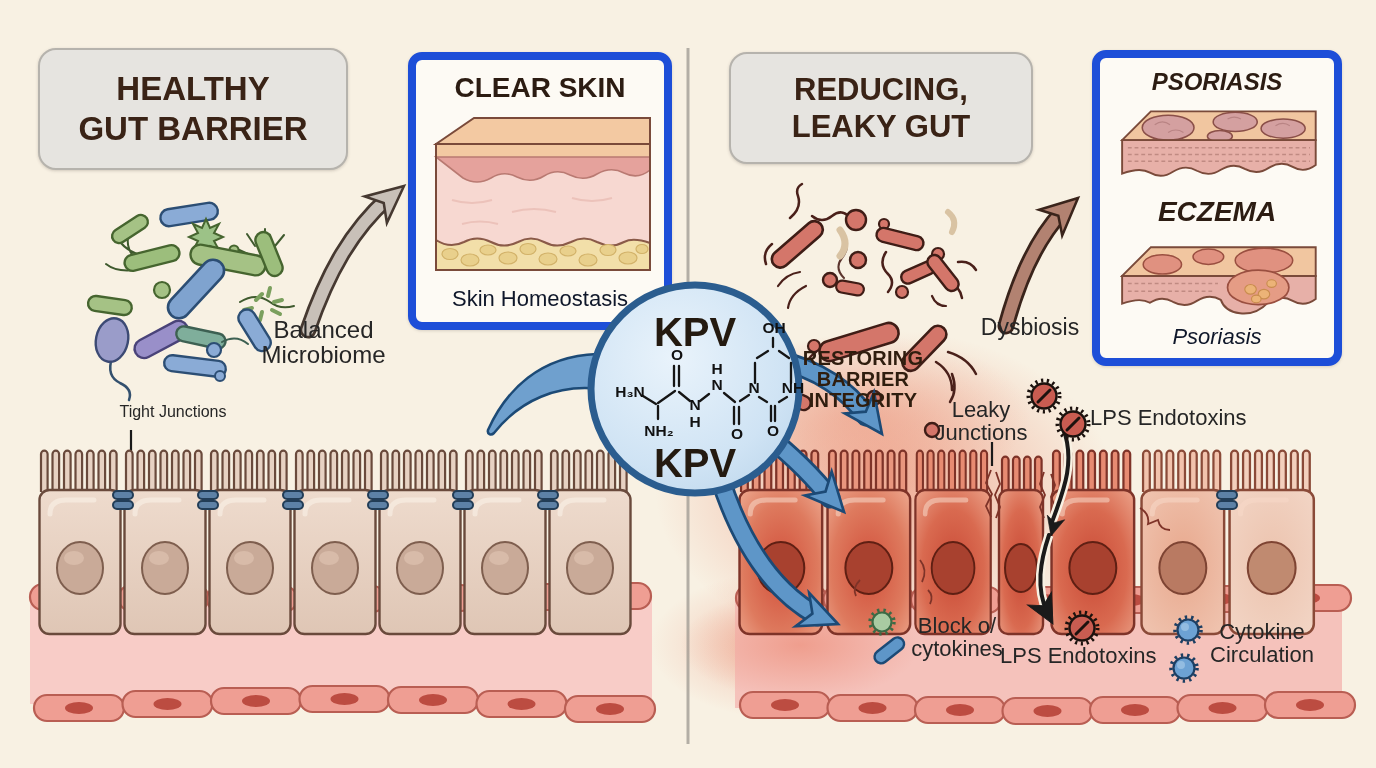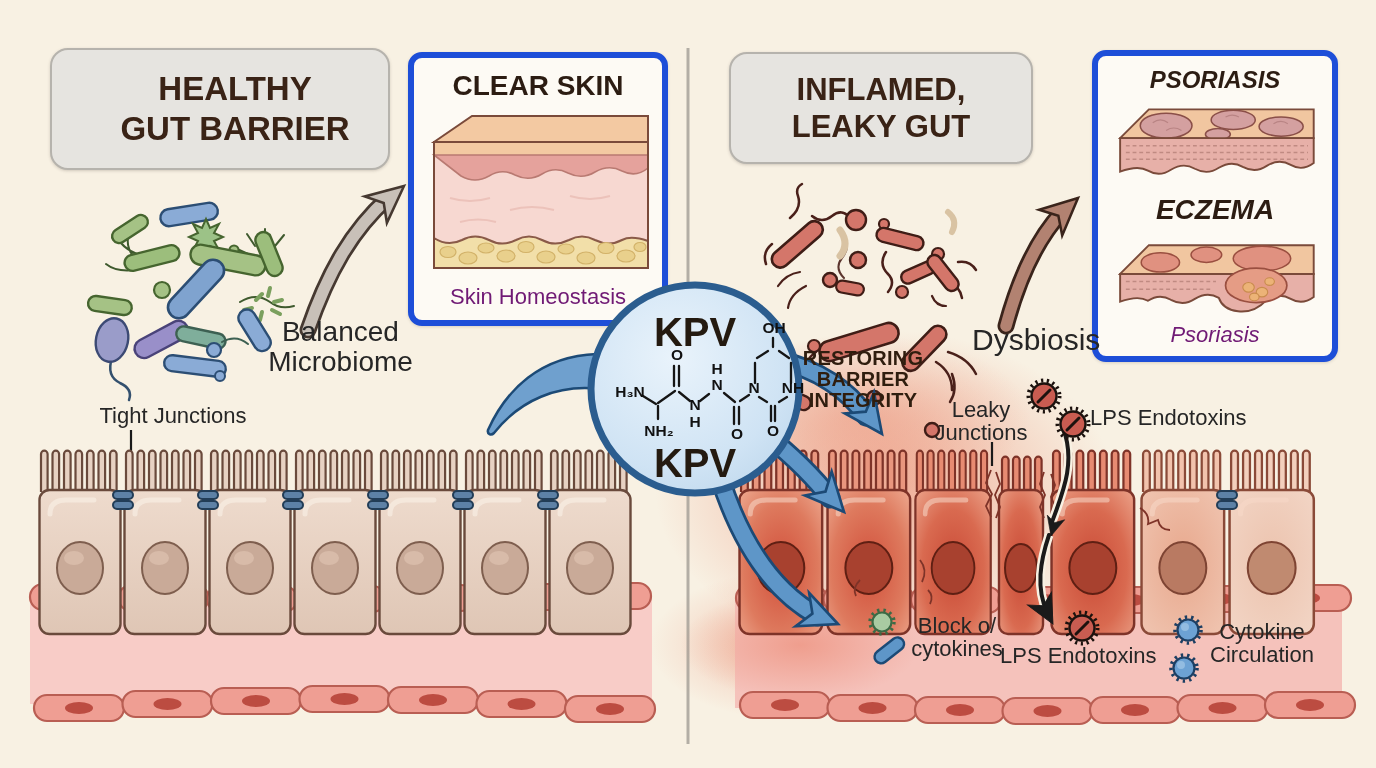--- a/index.html
+++ b/index.html
@@ -2,25 +2,25 @@
 <html><head>
 <meta charset="utf-8">
 <style>
   html,body{margin:0;padding:0;background:#d8d4cc;}
   .stage{position:relative;width:1376px;height:768px;background:#f8f1e3;overflow:hidden;
          font-family:"Liberation Sans",sans-serif;}
   svg text{font-family:"Liberation Sans",sans-serif;}
   .hdr{position:absolute;display:flex;align-items:center;justify-content:center;text-align:center;
        background:#e6e4e0;border:2px solid #b6b3ad;border-radius:18px;color:#3a2316;
        font-weight:800;white-space:pre-line;box-shadow:0 1px 3px rgba(90,80,70,.25);z-index:4;}
-  .card{position:absolute;background:#fdfaf4;border:6px solid #1d4ed8;border-radius:14px;
+  .card{position:absolute;background:#fdfaf4;border:8px solid #1d4ed8;border-radius:14px;
         display:flex;flex-direction:column;align-items:center;z-index:3;
         box-shadow:0 1px 3px rgba(90,80,70,.2);}
   .card-title{font-weight:800;color:#2c1c12;text-align:center;}
-  .card-caption{color:#701a75;text-align:center;}
+  .card-caption{color:#0f172a;text-align:center;}
   .lbl{position:absolute;white-space:pre-line;color:#262626;text-align:center;z-index:6;line-height:1.06;}
   .lbl.bold{color:#2f1d0e;font-weight:800;letter-spacing:.2px;}
   #art,#kpvlayer{position:absolute;left:0;top:0;z-index:2;}
   #kpvlayer{z-index:5;}
 </style>
 </head>
 <body>
 
 <div class="stage">
 
@@ -476,23 +476,23 @@
       <text x="717" y="374">H</text>
       <text x="737" y="439">O</text>
       <text x="774" y="333">OH</text>
       <text x="754" y="393">N</text>
       <text x="793" y="393">NH</text>
       <text x="773" y="436">O</text>
     </g>
   </g>
 </svg>
 
-<div class="hdr" style="left:50px;top:48px;width:306px;height:118px;font-size:33px;line-height:1.2;padding-left:30px;">HEALTHY
+<div class="hdr" style="left:38px;top:48px;width:306px;height:118px;font-size:33px;line-height:1.2;">HEALTHY
 GUT BARRIER</div>
-<div class="hdr" style="left:729px;top:52px;width:300px;height:108px;font-size:31px;line-height:1.2;">INFLAMED,
+<div class="hdr" style="left:729px;top:52px;width:300px;height:108px;font-size:31px;line-height:1.2;">REDUCING,
 LEAKY GUT</div>
 
 <div class="card" style="left:408px;top:52px;width:248px;height:262px;">
   <div class="card-title" style="font-size:28px;margin-top:12px;">CLEAR SKIN</div>
   <svg width="236" height="168" viewBox="0 0 236 168" style="margin-top:4px;">
     <polygon points="14,36 52,10 228,10 228,36" fill="#f3c9a2" stroke="#7a4a3a" stroke-width="2"></polygon>
     <rect x="14" y="36" width="214" height="126" fill="#f7d8d1"></rect>
     <rect x="14" y="36" width="214" height="13" fill="#f3c9a2"></rect>
     <path d="M14,49 H228 V62 q-12,10 -26,3 q-13,-7 -27,1 q-13,8 -27,1 q-13,-7 -26,1 q-13,8 -27,1 q-13,-7 -26,1 q-14,8 -28,0 Z" fill="#e5a29c" stroke="#b97a72" stroke-width="1.6"></path>
     <path d="M30,92 q20,6 40,0 M90,104 q22,-6 44,0 M150,90 q20,6 40,0 M40,116 q18,-5 36,0" stroke="#ecc2ba" stroke-width="2" fill="none"></path>
@@ -552,24 +552,24 @@
           <ellipse cx="150" cy="74" rx="5" ry="4"></ellipse>
     </g>
     <g stroke="#c08a82" stroke-width="1.6" stroke-dasharray="4,3" fill="none">
       <line x1="16" y1="58" x2="110" y2="58"></line>
           <line x1="16" y1="66" x2="104" y2="66"></line>
     </g>
   </svg>
   <div class="card-caption" style="font-size:22px;margin-top:auto;margin-bottom:8px;">Psoriasis</div>
 </div>
 
-<div class="lbl" style="left:268px;top:317px;width:145px;font-size:28px;">Balanced
+<div class="lbl" style="left:251px;top:317px;width:145px;font-size:24px;">Balanced
 Microbiome</div>
-<div class="lbl" style="left:88px;top:404px;width:170px;font-size:22px;">Tight Junctions</div>
-<div class="lbl" style="left:972px;top:324px;width:116px;font-size:30px;">Dysbiosis</div>
+<div class="lbl" style="left:88px;top:404px;width:170px;font-size:16px;">Tight Junctions</div>
+<div class="lbl" style="left:972px;top:315px;width:116px;font-size:23px;">Dysbiosis</div>
 <div class="lbl bold" style="left:798px;top:348px;width:130px;font-size:20px;">RESTORING
 BARRIER
 INTEGRITY</div>
 <div class="lbl" style="left:924px;top:398px;width:114px;font-size:22px;">Leaky
 Junctions</div>
 <div class="lbl" style="left:1090px;top:406px;width:170px;font-size:22px;text-align:left;">LPS Endotoxins</div>
 <div class="lbl" style="left:900px;top:614px;width:114px;font-size:22px;">Block o/
 cytokines</div>
 <div class="lbl" style="left:1000px;top:644px;width:160px;font-size:22px;text-align:left;">LPS Endotoxins</div>
 <div class="lbl" style="left:1202px;top:620px;width:120px;font-size:22px;">Cytokine

